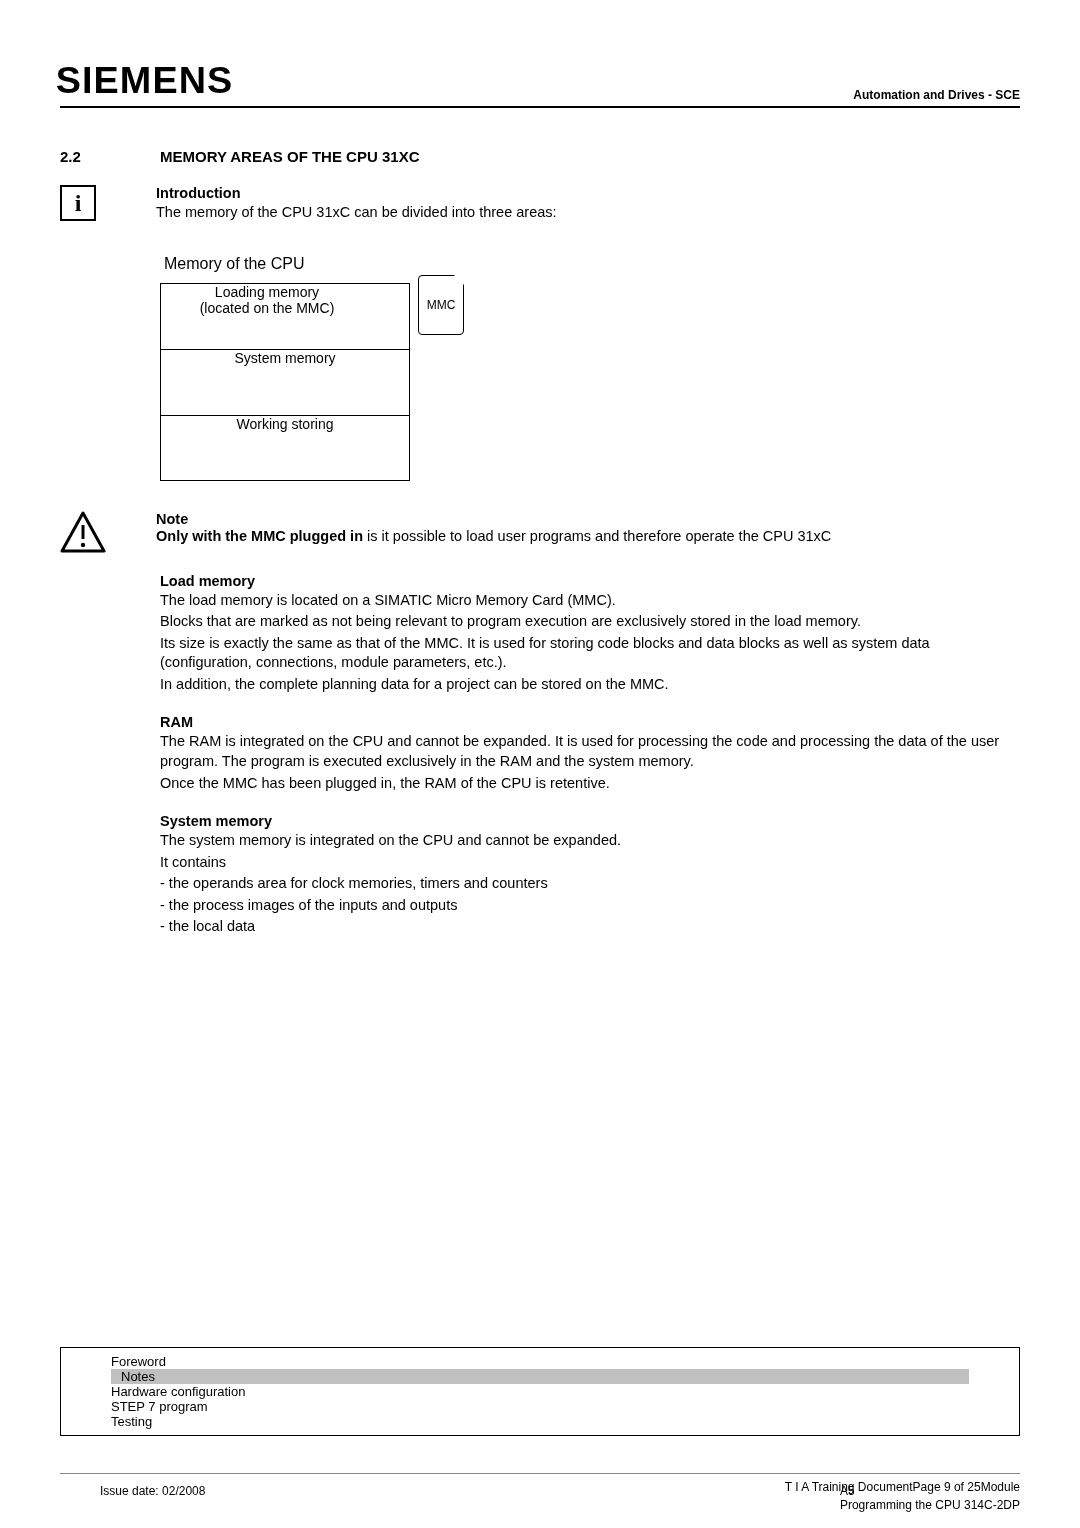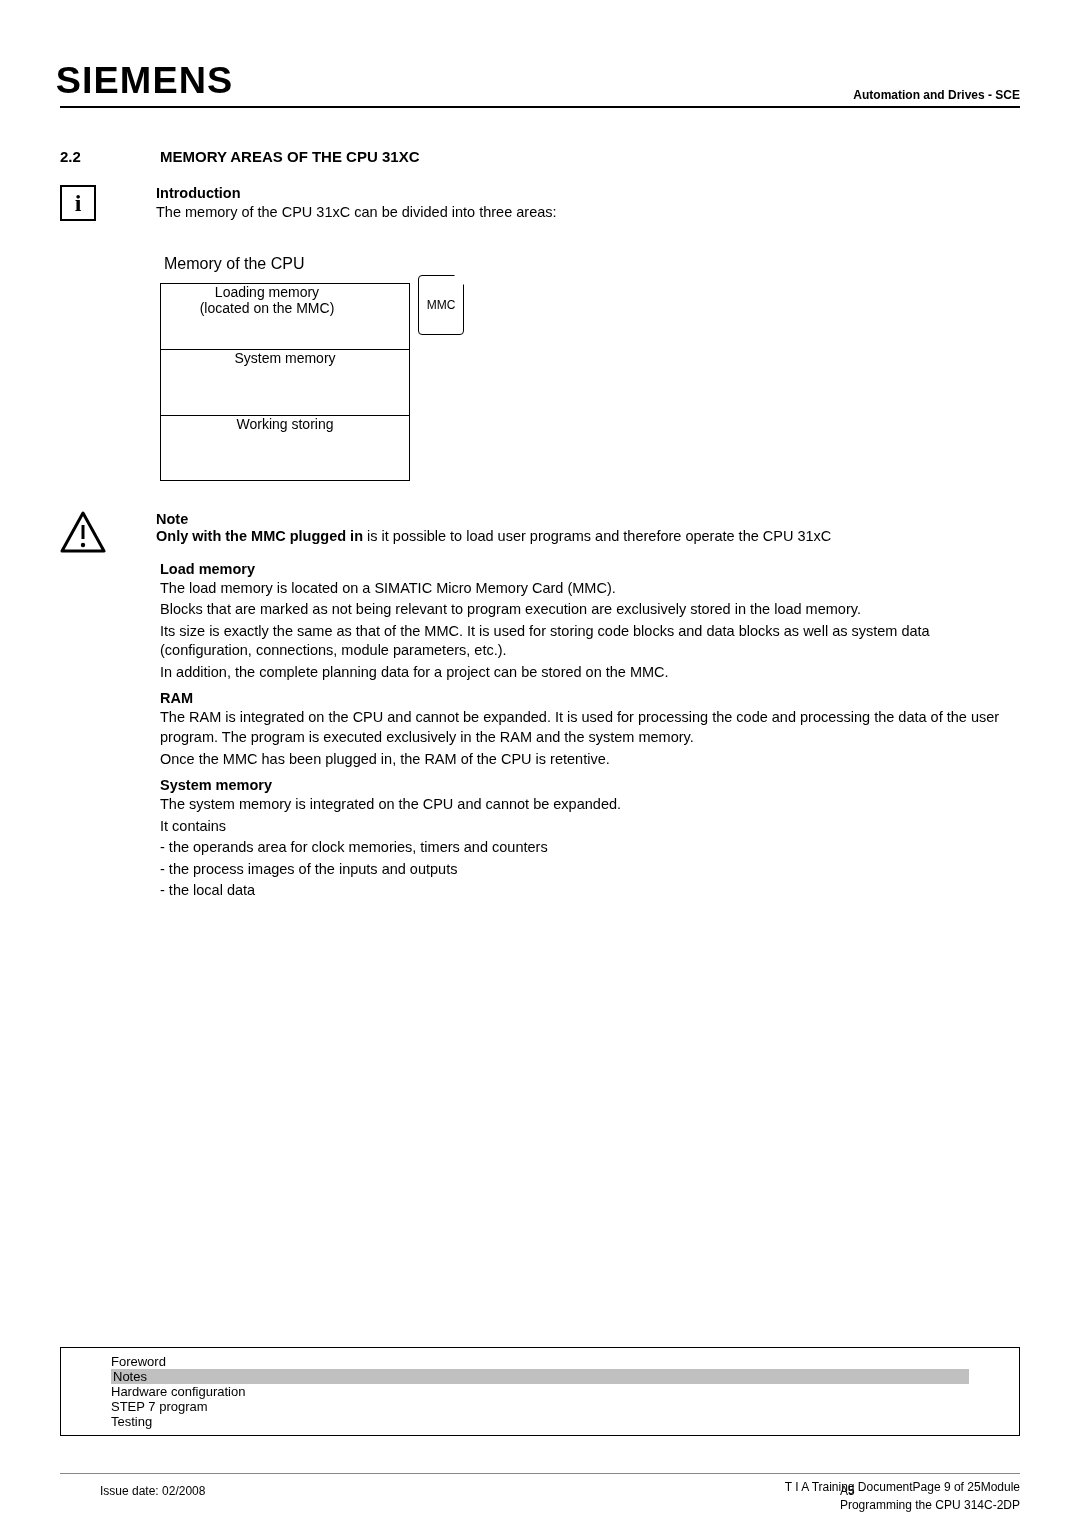--- a/index.html
+++ b/index.html
@@ -76,21 +76,21 @@
     font-weight: bold;
     font-size: 14.5px;
     margin-bottom: 2px;
   }
   .body-text {
     font-size: 14.5px;
     line-height: 1.35;
     margin-bottom: 2px;
   }
   .block-spacing {
-    margin-top: 8px;
+    margin-top: 20px;
   }
   
   .mem-diagram {
     margin-left: 100px;
     margin-top: 10px;
     margin-bottom: 30px;
     width: 310px;
   }
   .mem-title {
     font-size: 16px;
@@ -161,21 +161,21 @@
     bottom: 92px;
     left: 60px;
     right: 60px;
     border: 1px solid #000;
     display: flex;
     justify-content: space-between;
     padding: 6px 50px;
     font-size: 13px;
     flex-direction: column;
   }
-  .nav-active { background: #c0c0c0; padding: 0 2px; }
+  .nav-active { background: #c0c0c0; padding: 0 10px; }
   
   .footer-meta {
     position: absolute;
     bottom: 34px;
     left: 60px;
     right: 60px;
     border-top: 1px solid #888;
     padding-top: 6px;
     display: flex;
     justify-content: flex-end;

